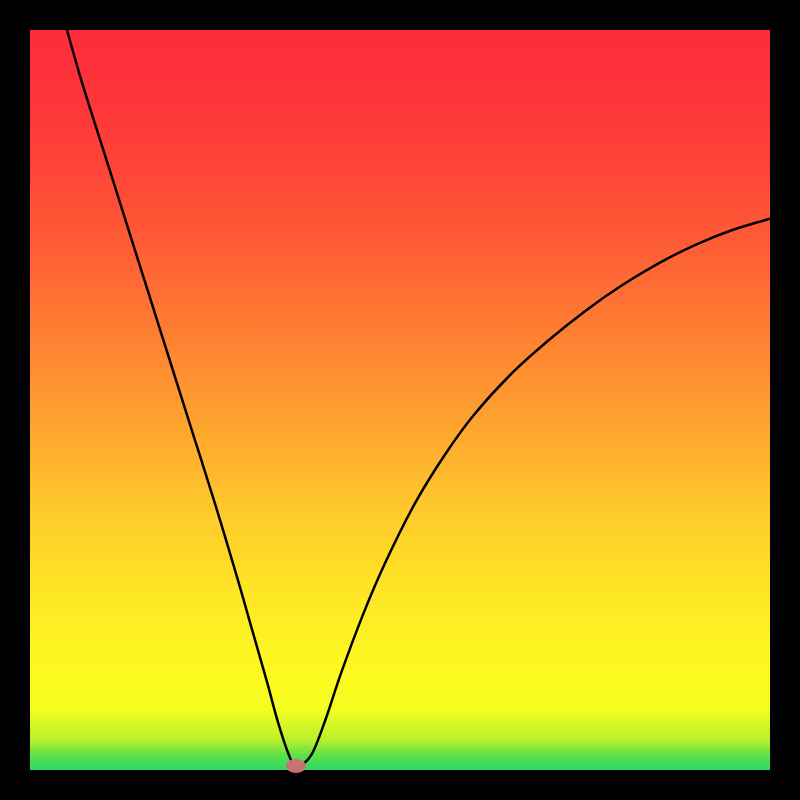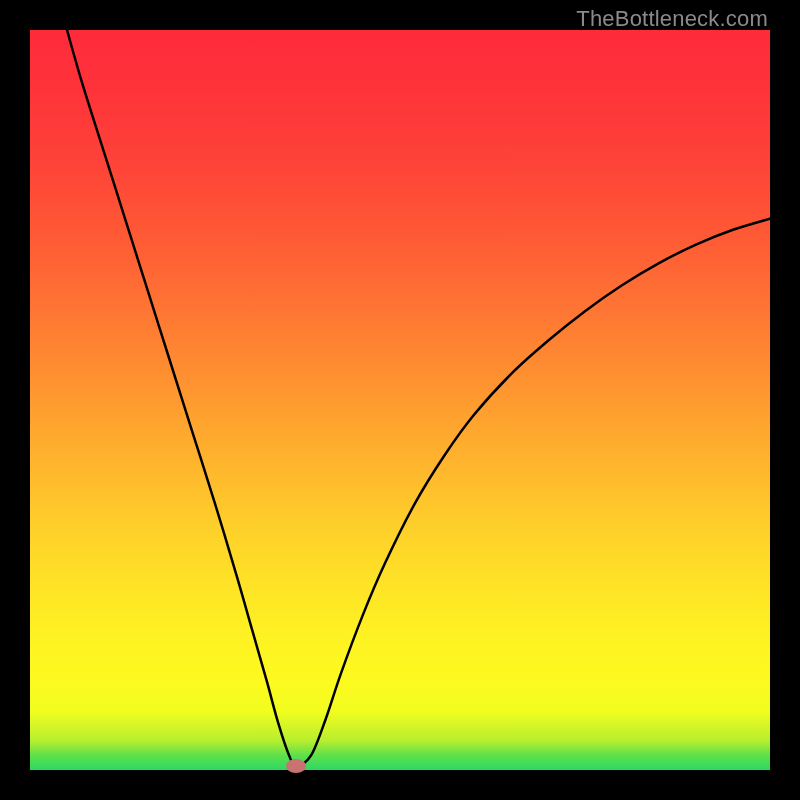--- a/index.html
+++ b/index.html
@@ -53,20 +53,19 @@
     height: 14px;
     background: #c97272;
     border-radius: 50%;
     transform: translate(-50%, -50%);
   }
 </style>
 </head>
 <body>
 
 <div class="frame">
-  <div class="watermark">TheBottleneck.com</div>
   <div class="plot-area">
     <svg class="curve" viewBox="0 0 740 740" preserveAspectRatio="none">
       <path id="curve-path" fill="none" stroke="#000" stroke-width="2.5" stroke-linecap="round" stroke-linejoin="round" d="M 37.00 0.00 C 39.47 8.63, 45.63 31.45, 51.80 51.80 C 57.97 72.15, 66.60 98.67, 74.00 122.10 C 81.40 145.53, 88.80 168.97, 96.20 192.40 C 103.60 215.83, 111.00 239.27, 118.40 262.70 C 125.80 286.13, 133.20 309.57, 140.60 333.00 C 148.00 356.43, 155.40 379.87, 162.80 403.30 C 170.20 426.73, 177.60 449.55, 185.00 473.60 C 192.40 497.65, 201.03 526.63, 207.20 547.60 C 213.37 568.57, 217.07 582.13, 222.00 599.40 C 226.93 616.67, 232.48 635.78, 236.80 651.20 C 241.12 666.62, 244.20 679.57, 247.90 691.90 C 251.60 704.23, 255.92 717.80, 259.00 725.20 C 262.08 732.60, 262.70 736.30, 266.40 736.30 C 270.10 736.30, 276.27 733.22, 281.20 725.20 C 286.13 717.18, 291.07 701.77, 296.00 688.20 C 300.93 674.63, 304.63 661.07, 310.80 643.80 C 316.97 626.53, 325.60 603.10, 333.00 584.60 C 340.40 566.10, 346.57 551.30, 355.20 532.80 C 363.83 514.30, 374.93 491.48, 384.80 473.60 C 394.67 455.72, 404.53 440.30, 414.40 425.50 C 424.27 410.70, 432.90 398.37, 444.00 384.80 C 455.10 371.23, 468.67 356.43, 481.00 344.10 C 493.33 331.77, 505.67 321.28, 518.00 310.80 C 530.33 300.32, 542.67 290.45, 555.00 281.20 C 567.33 271.95, 579.67 263.32, 592.00 255.30 C 604.33 247.28, 616.67 239.88, 629.00 233.10 C 641.33 226.32, 653.67 220.15, 666.00 214.60 C 678.33 209.05, 690.67 204.12, 703.00 199.80 C 715.33 195.48, 733.83 190.55, 740.00 188.70"></path>
     </svg>
     <div class="marker" id="marker" style="left: 266.4px; top: 736.3px; background: rgb(201, 114, 114);"></div>
   </div>
 </div>
 
 </body></html>

